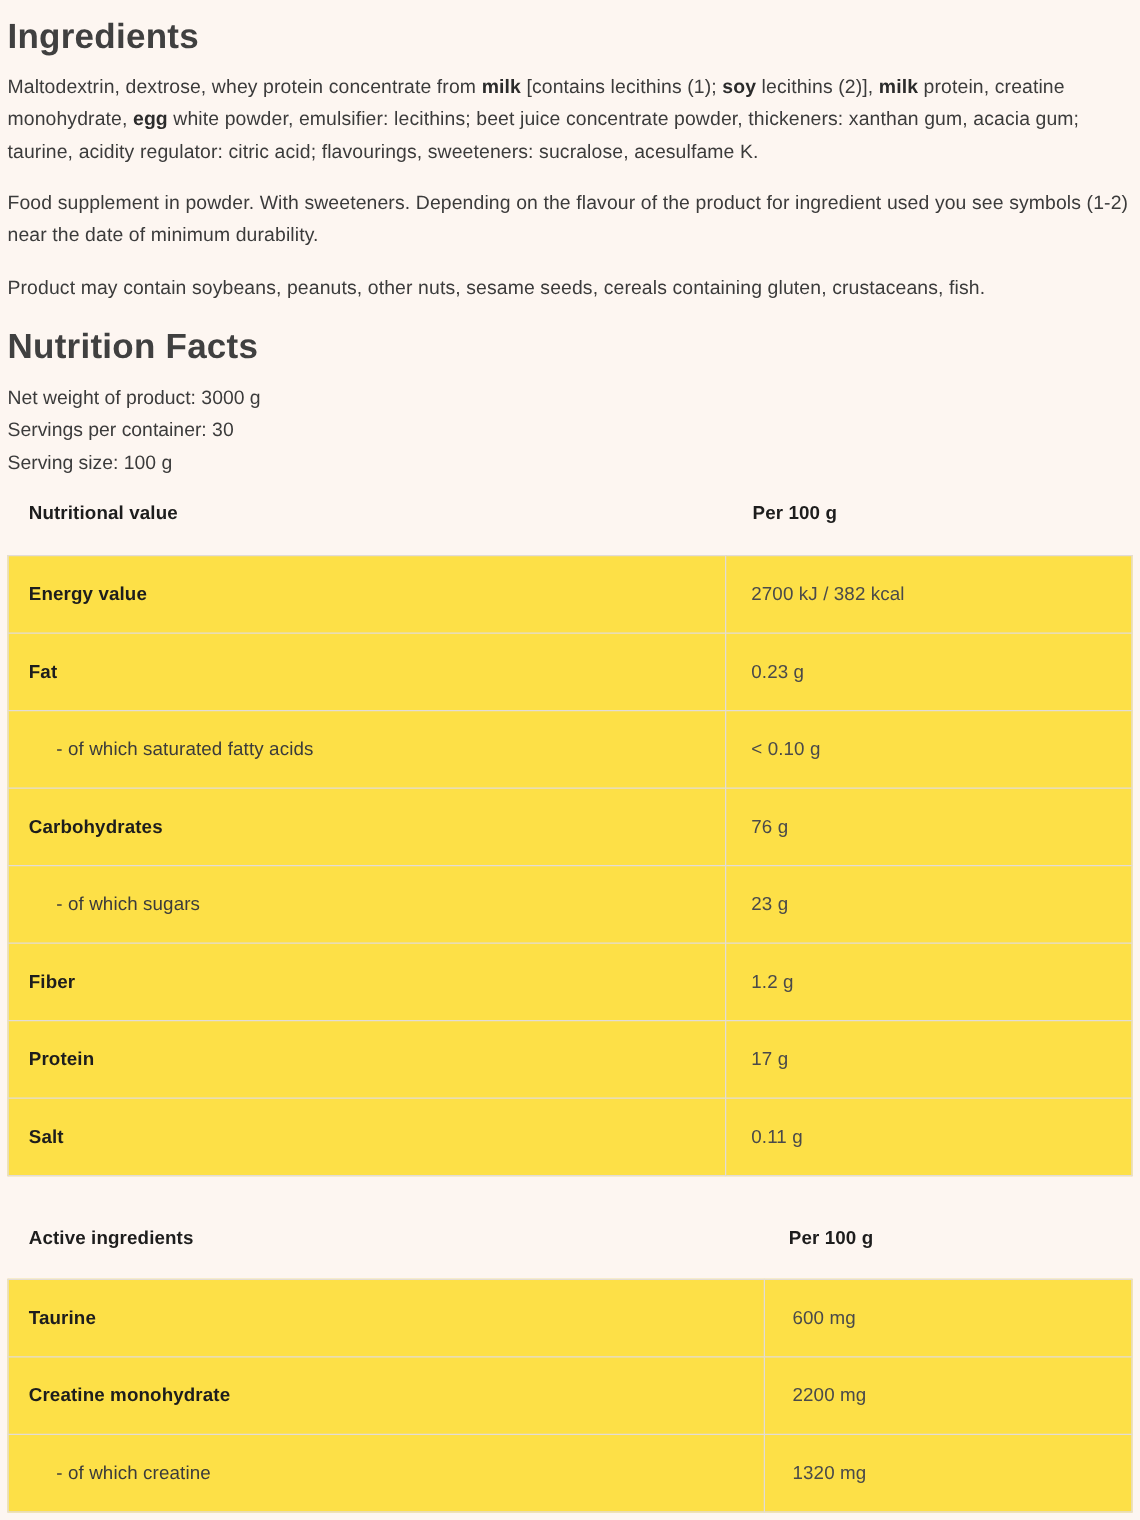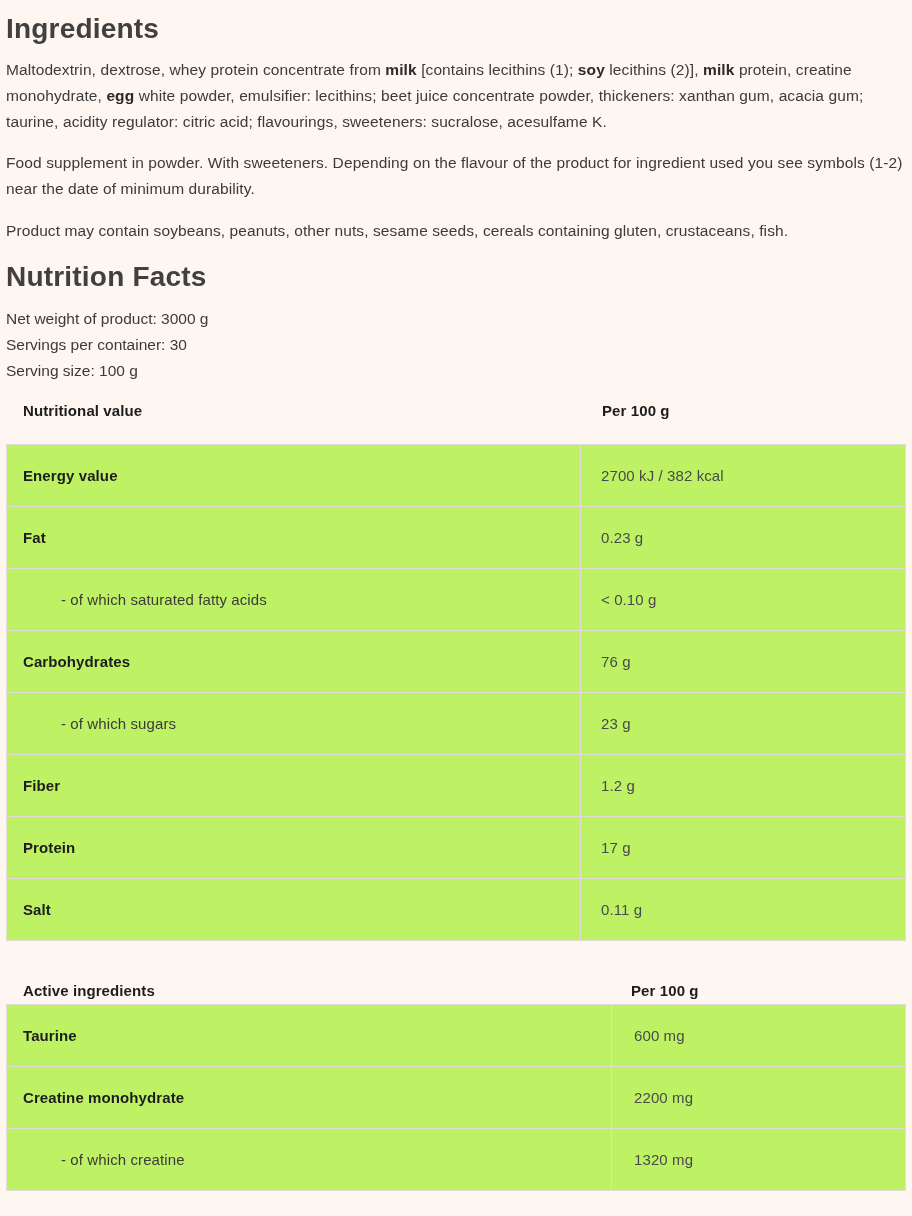--- a/index.html
+++ b/index.html
@@ -57,43 +57,43 @@
   }
   .thead .pv { position: absolute; top: 0; }
   .thead.t1 { margin-top: 14px; }
   .thead.t1 .pv { left: 596px; }
   .thead.t2 { margin-top: 37px; }
   .thead.t2 .pv { left: 625px; }
 
   table.ntable {
     border-collapse: collapse;
     width: 100%;
-    background: #bef264;
+    background: #fde047;
     table-layout: fixed;
   }
   table.ntable.t1 { margin-top: 20px; }
-  table.ntable.t2 { }
+  table.ntable.t2 { margin-top: 19px; }
   table.ntable td {
     border: 1px solid #e2dcd7;
     height: 62px;
     vertical-align: middle;
     font-size: 15px;
     letter-spacing: 0.1px;
   }
   td.lbl {
     font-weight: 700;
     color: #1d1d1d;
     padding-left: 16px;
   }
   .t1 td.lbl { width: 574px; }
   .t2 td.lbl { width: 605px; }
   td.lbl.ind {
     font-weight: 400;
     color: #3b3b3b;
-    padding-left: 54px;
+    padding-left: 38px;
   }
   td.val {
     font-weight: 400;
     color: #4a4a4a;
     padding-left: 20px;
   }
   .t2 td.val { padding-left: 22px; }
 </style>
 </head>
 <body>

